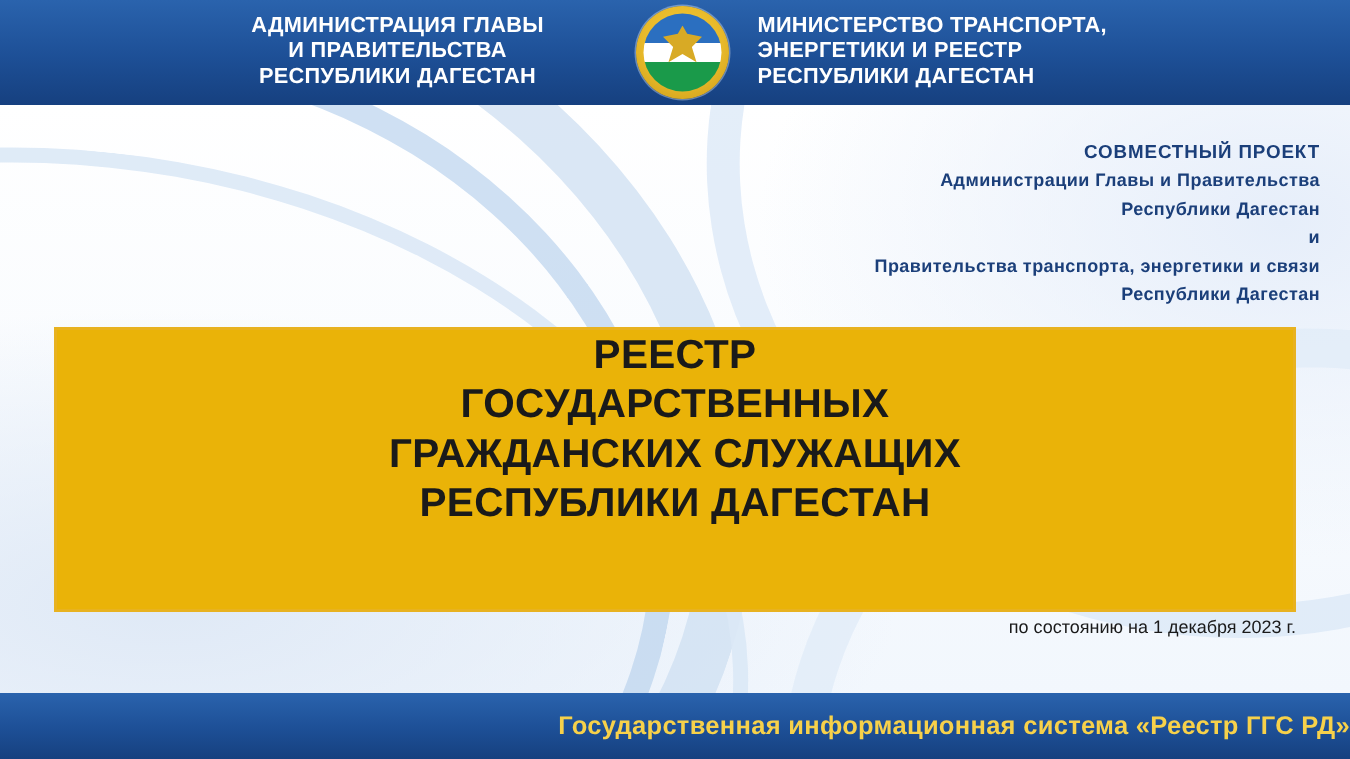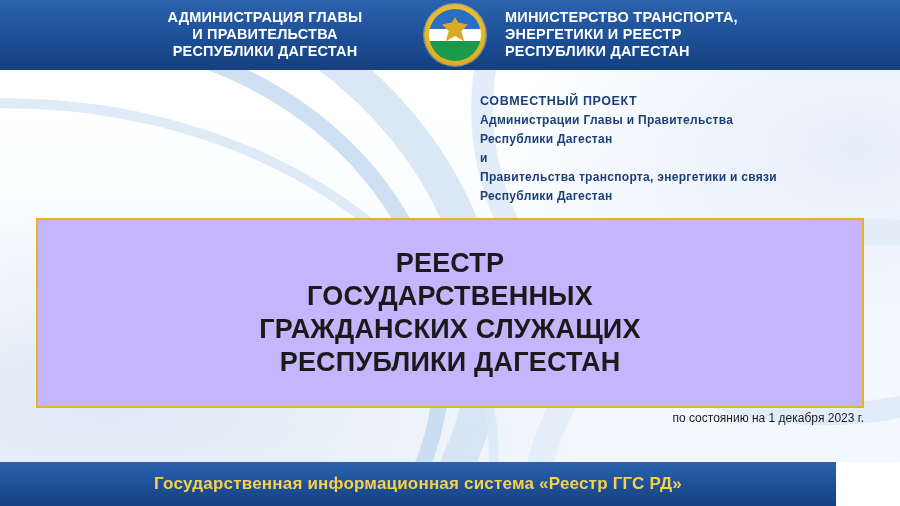--- a/index.html
+++ b/index.html
@@ -164,46 +164,46 @@
     transform: rotate(-8deg);
     opacity: .8;
   }
 
   
   .project-block {
     position: absolute;
     left: 480px;
     top: 92px;
     width: 400px;
-    text-align: left;
+    text-align: right;
     color: #1b3f7a;
     line-height: 19px;
   }
   .project-block .pl {
     font-size: 12.5px;
     font-weight: bold;
     letter-spacing: 0.6px;
   }
   .project-block .pl.small {
     font-size: 12px;
     letter-spacing: 0.3px;
   }
 
   
   .title-card {
     position: absolute;
     left: 36px;
     top: 218px;
     width: 828px;
     height: 190px;
-    background: #c4b5fd;
+    background: #eab308;
     border: 2px solid #e8b220;
     box-sizing: border-box;
     display: flex;
-    align-items: center;
+    align-items: flex-start;
     justify-content: center;
   }
   .title-text {
     text-align: center;
     color: #1a1a1a;
     font-size: 27px;
     font-weight: bold;
     line-height: 33px;
     letter-spacing: 0.2px;
   }
@@ -220,26 +220,26 @@
     font-size: 12px;
     color: #1a1a1a;
     text-align: right;
   }
 
   
   .bottom-banner {
     position: absolute;
     left: 0;
     top: 462px;
-    width: 836px;
+    width: 900px;
     height: 44px;
     background: linear-gradient(180deg, #2a63ad 0%, #1d4f96 55%, #16407f 100%);
     display: flex;
     align-items: center;
-    justify-content: center;
+    justify-content: flex-end;
   }
   .bottom-text {
     color: #f7d14a;
     font-size: 17px;
     font-weight: bold;
     letter-spacing: 0.2px;
   }
 </style>
 </head>
 <body>

